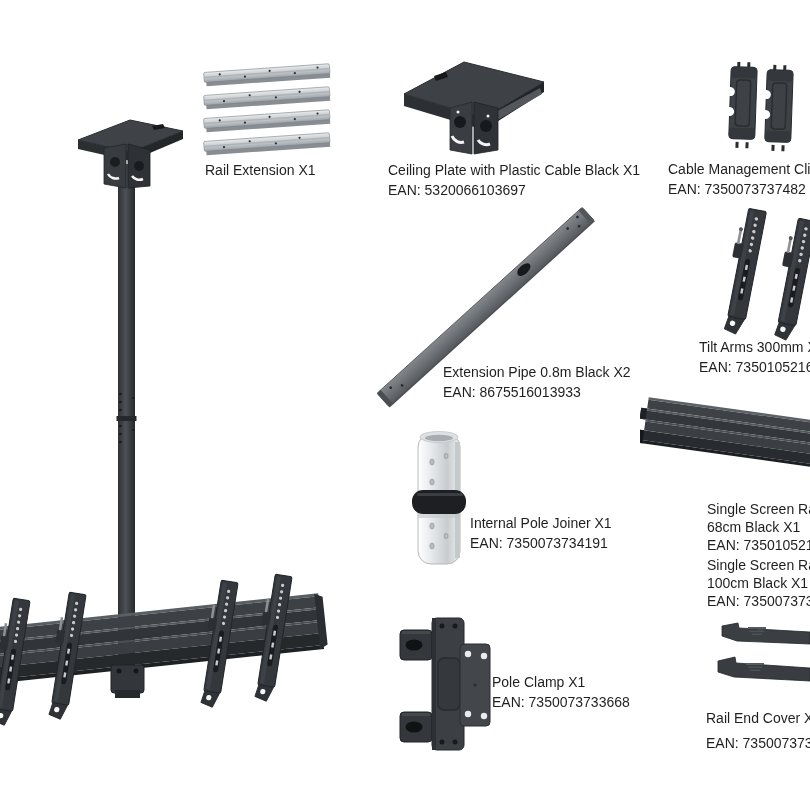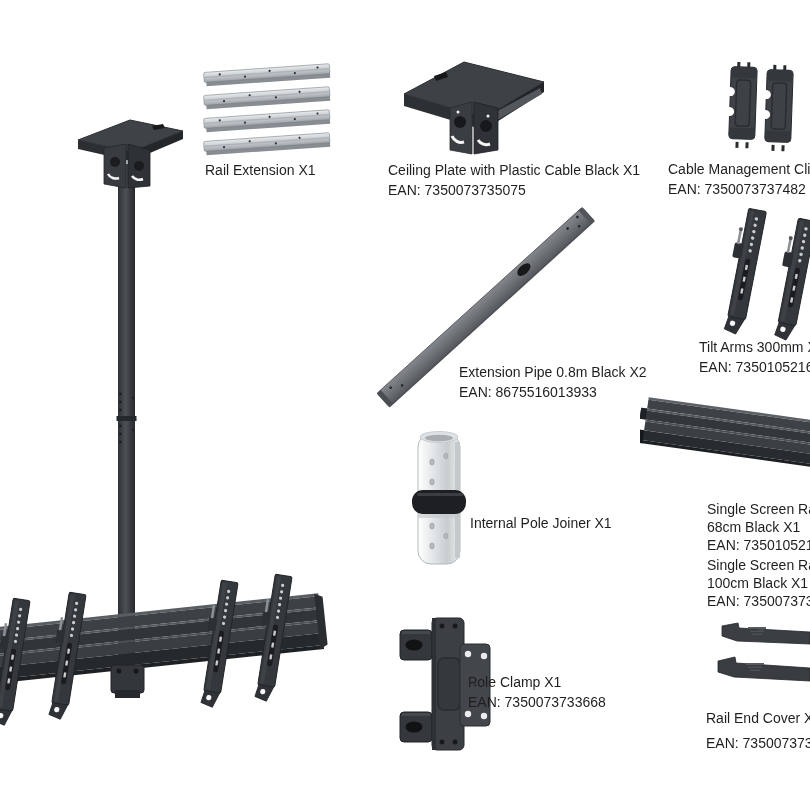--- a/index.html
+++ b/index.html
@@ -384,52 +384,53 @@
       <rect x="32" y="19.5" width="10" height="1.5" fill="#4c5156"></rect>
     </g>
   </svg>
 
   <div class="caption" style="left:205px;top:160px">
     <div>Rail Extension X1</div>
   </div>
 
   <div class="caption" style="left:388px;top:160px">
     <div>Ceiling Plate with Plastic Cable Black X1</div>
-    <div>EAN: 7350073735075</div>
+    <div>EAN: 5320066103697</div>
   </div>
 
   <div class="caption" style="left:668px;top:159px">
     <div>Cable Management Clips</div>
     <div>EAN: 7350073737482</div>
   </div>
 
   <div class="caption" style="left:699px;top:337px">
     <div>Tilt Arms 300mm X1</div>
     <div>EAN: 7350105216</div>
   </div>
 
-  <div class="caption" style="left:459px;top:362px">
+  <div class="caption" style="left:443px;top:362px">
     <div>Extension Pipe 0.8m Black X2</div>
     <div>EAN: 8675516013933</div>
   </div>
 
   <div class="caption" style="left:470px;top:513px">
     <div>Internal Pole Joiner X1</div>
+    <div>EAN: 7350073734191</div>
   </div>
 
   <div class="caption tight" style="left:707px;top:500px">
     <div>Single Screen Rail</div>
     <div>68cm Black X1</div>
     <div>EAN: 735010521</div>
     <div style="margin-top:2px">Single Screen Rail</div>
     <div>100cm Black X1</div>
     <div>EAN: 735007373</div>
   </div>
 
-  <div class="caption" style="left:468px;top:672px">
+  <div class="caption" style="left:492px;top:672px">
     <div>Pole Clamp X1</div>
     <div>EAN: 7350073733668</div>
   </div>
 
   <div class="caption wide" style="left:706px;top:706px">
     <div>Rail End Cover X1</div>
     <div>EAN: 7350073733</div>
   </div>
 
 </div>

